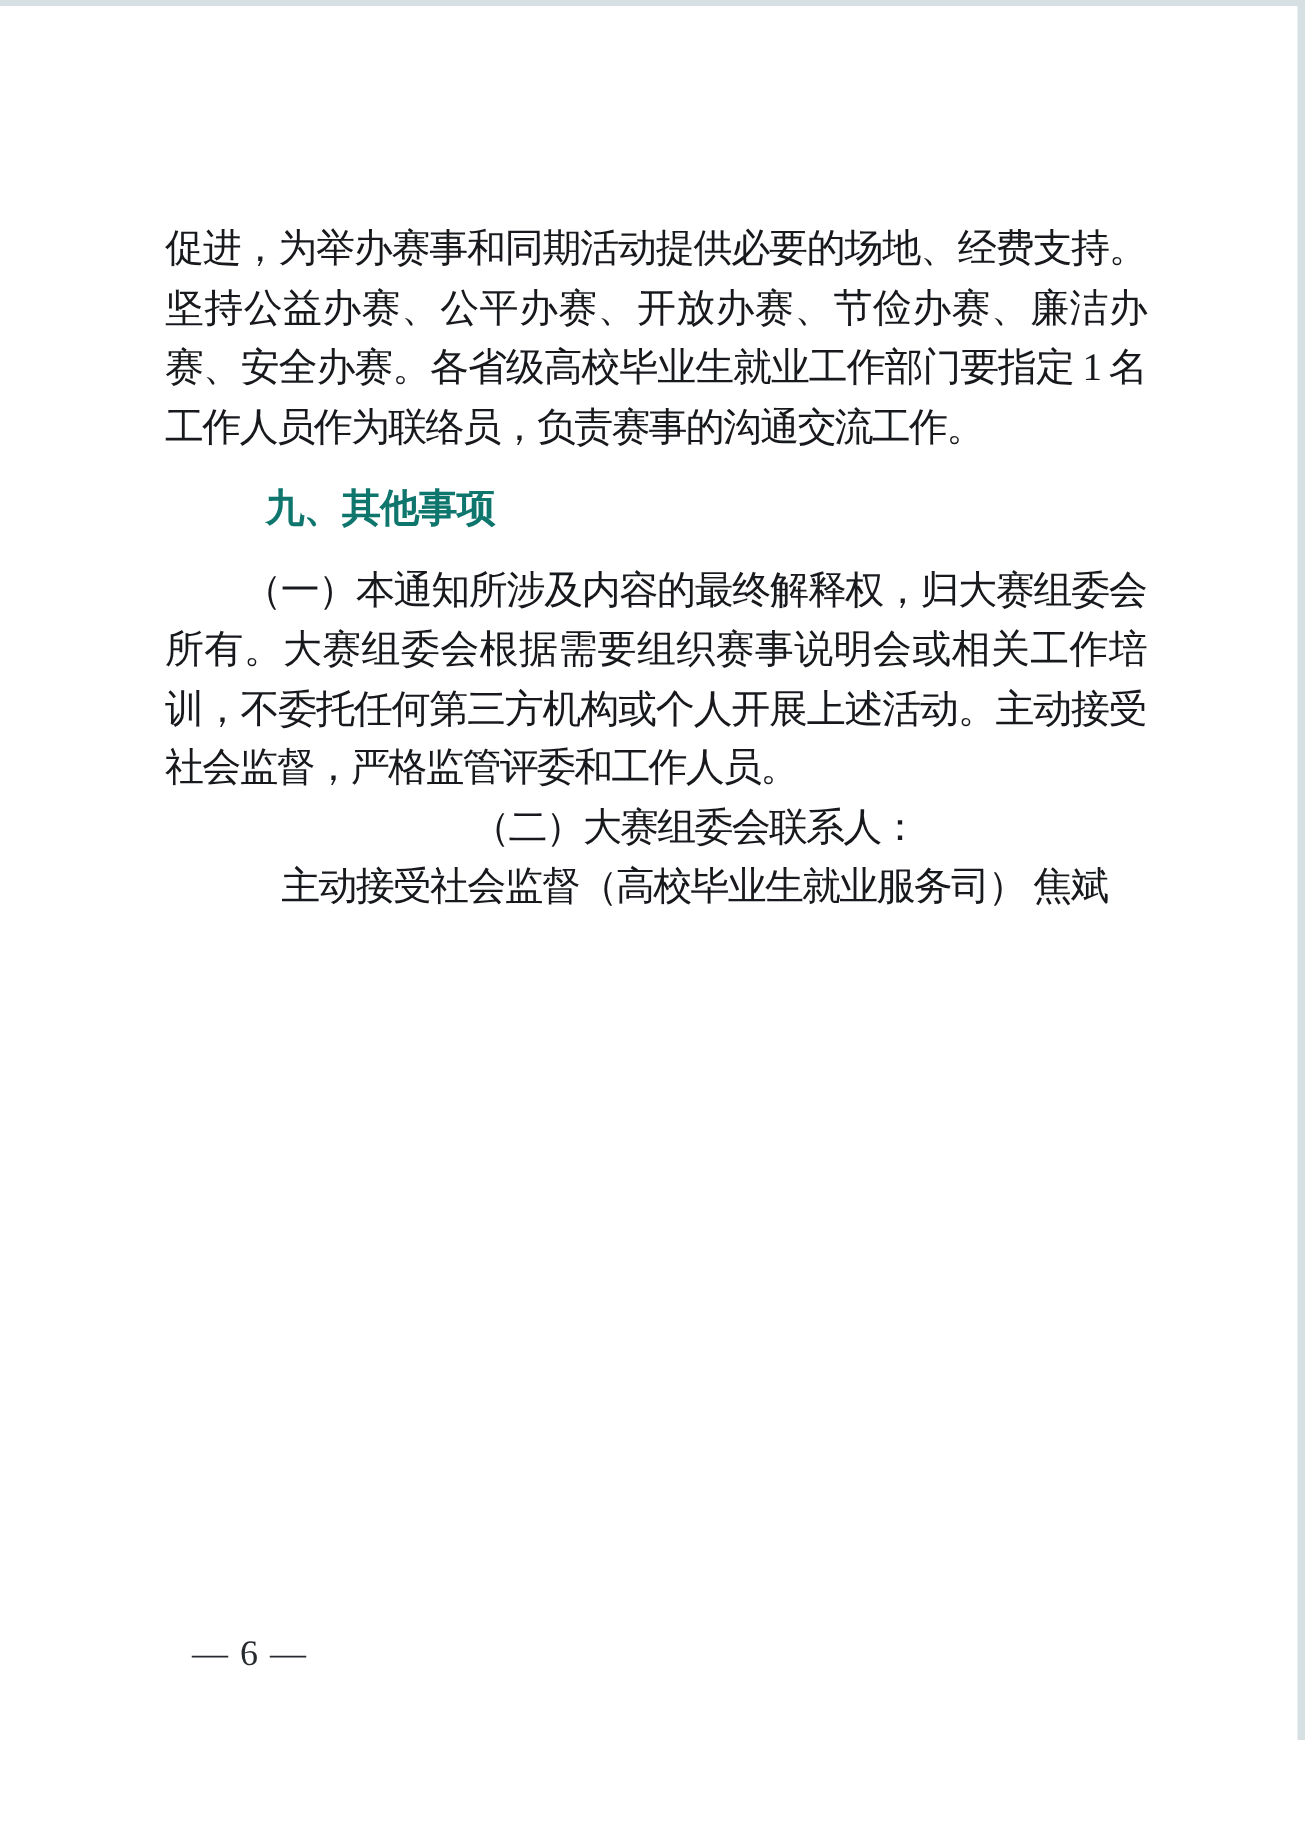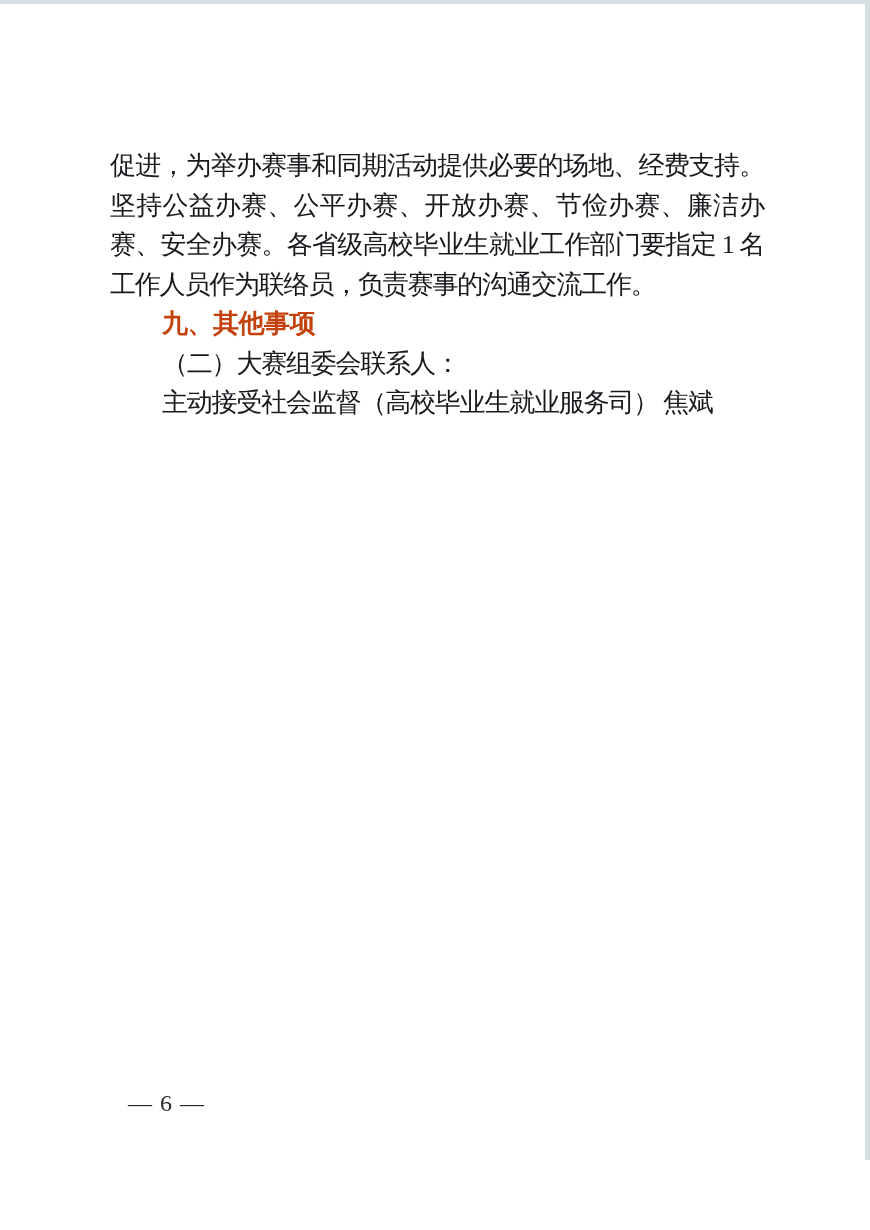--- a/index.html
+++ b/index.html
@@ -39,28 +39,28 @@
   }
   .text-block p {
     margin: 0;
     text-align: justify;
     text-justify: inter-ideograph;
   }
   .text-block p.indent {
     text-indent: 2em;
   }
   .text-block p.plain {
-    text-align: left;
+    text-align: center;
     text-indent: 2em;
   }
   .section-heading {
-    margin: 0;
+    margin: 15px;
     font-family: "Liberation Sans", "DejaVu Sans", sans-serif;
     font-weight: bold;
-    color: #c2410c;
+    color: #0f766e;
     font-size: 26px;
     line-height: 39.5px;
     letter-spacing: -0.5px;
     text-indent: 2em;
   }
   .page-footer {
     position: absolute;
     left: 128px;
     top: 1088px;
     color: #26292e;
@@ -78,20 +78,21 @@
   <div class="edge-right"></div>
 
   <div class="text-block">
 
     <p>促进，为举办赛事和同期活动提供必要的场地、经费支持。坚持公益办赛、公平办赛、开放办赛、节俭办赛、廉洁办赛、安全办赛。各省级高校毕业生就业工作部门要指定 1 名工作人员作为联络员，负责赛事的沟通交流工作。</p>
 
 
 
     <h2 class="section-heading">九、其他事项</h2>
 
+    <p class="indent">（一）本通知所涉及内容的最终解释权，归大赛组委会所有。大赛组委会根据需要组织赛事说明会或相关工作培训，不委托任何第三方机构或个人开展上述活动。主动接受社会监督，严格监管评委和工作人员。</p>
 
     <p class="plain">（二）大赛组委会联系人：</p>
 
     <p class="plain">主动接受社会监督（高校毕业生就业服务司） 焦斌</p>
 
 
   </div>
 
   <div class="page-footer">— 6 —</div>
 

